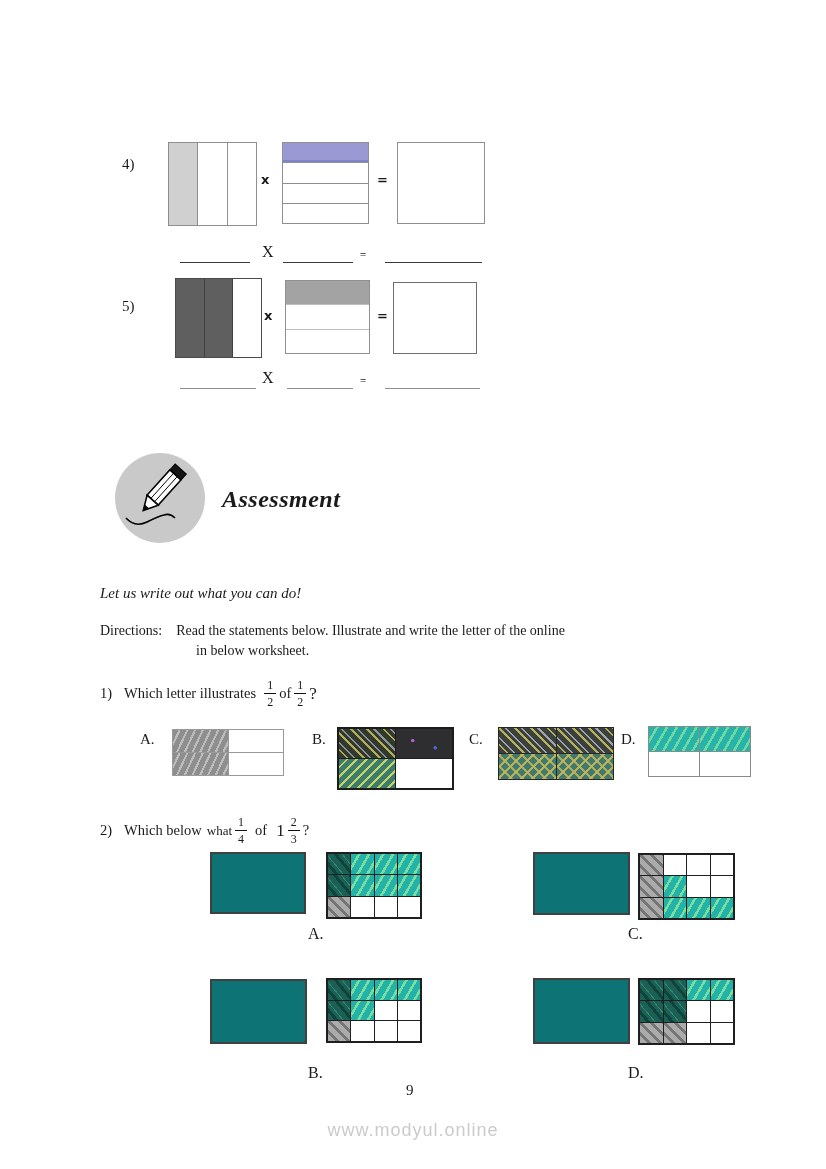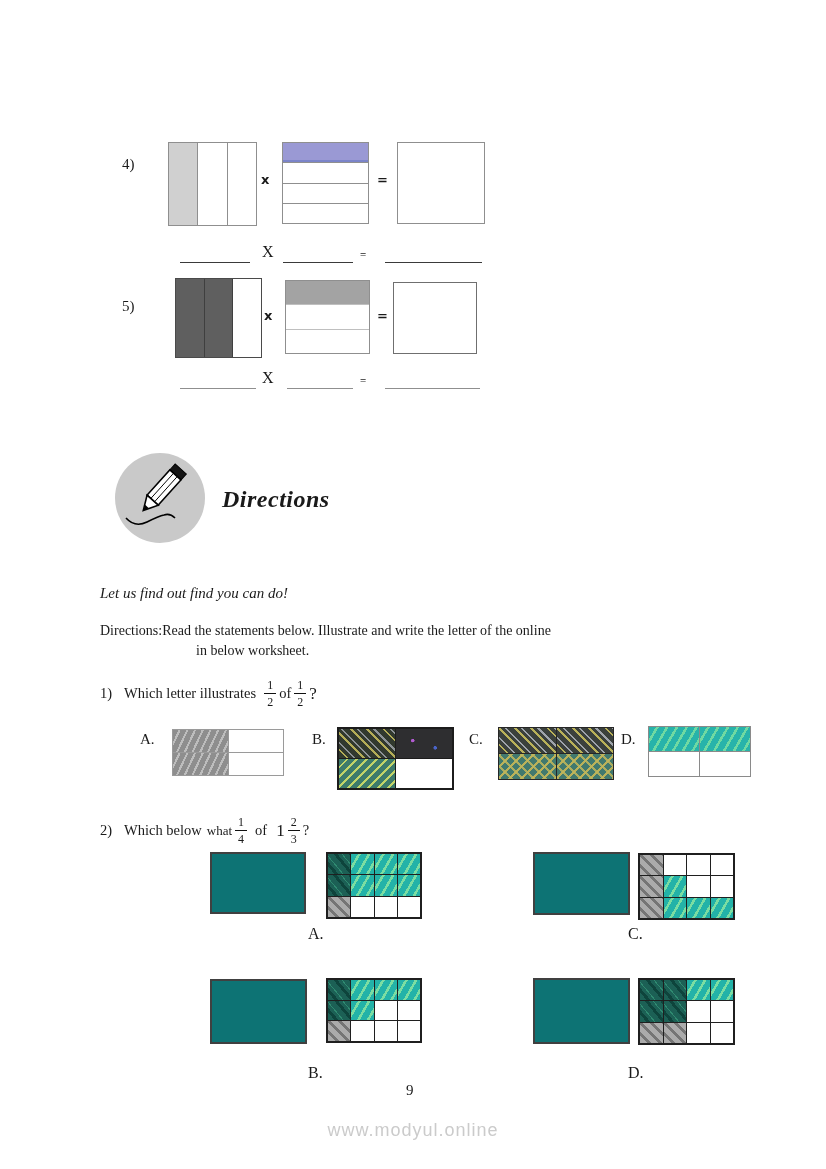--- a/index.html
+++ b/index.html
@@ -47,21 +47,21 @@
   .solid-rect{position:absolute;border:2px solid #404040;}
   .opt-label{position:absolute;font-size:16px;}
   .frac{display:inline-flex;flex-direction:column;align-items:center;line-height:1;font-size:12px;vertical-align:middle;margin:0 3px;}
   .frac .fn{padding:0 3px 2px;border-bottom:1px solid #111;}
   .frac .fd{padding-top:2px;}
   .qline{position:absolute;display:flex;align-items:center;font-size:14.5px;}
   .qline .qnum{margin-right:12px;}
   .title-assessment{position:absolute;font-size:24px;font-weight:bold;font-style:italic;letter-spacing:.5px;}
   .intro{position:absolute;font-style:italic;font-size:15px;}
   .dir1{position:absolute;font-size:14px;display:flex;}
-  .dir1 .dlabel{}
+  .dir1 .dlabel{margin-right:14px;}
   .dir2{position:absolute;font-size:14px;}
   .footer-page{position:absolute;font-size:15px;}
   .watermark{position:absolute;left:0;right:0;text-align:center;font-family:"Liberation Sans",sans-serif;font-size:18px;color:#cbcbcb;letter-spacing:1px;}
 </style>
 </head>
 <body>
 
 <div class="page">
 
   <div class="item-label abs" style="left:122px;top:156px;">4)</div>
@@ -114,23 +114,23 @@
         <rect x="38.5" y="9" width="15" height="8" fill="#141414" stroke="#000"></rect>
         <rect x="38.5" y="17" width="15" height="34" fill="#ffffff" stroke="#000" stroke-width="1.6"></rect>
         <line x1="43.5" y1="17" x2="43.5" y2="51" stroke="#000" stroke-width="0.9"></line>
         <line x1="48.5" y1="17" x2="48.5" y2="51" stroke="#000" stroke-width="0.9"></line>
         <polygon points="38.5,51 53.5,51 46,65" fill="#ffffff" stroke="#000" stroke-width="1.6"></polygon>
         <polygon points="43.5,59.5 48.5,59.5 46,65" fill="#000"></polygon>
       </g>
       <path d="M12,66 q9,10 21,4 t17,-7 q6,-2 11,3" fill="none" stroke="#000" stroke-width="1.6"></path>
     </svg>
   </div>
-  <div class="title-assessment" style="left:222px;top:486px;">Directions</div>
-
-  <div class="intro" style="left:100px;top:585px;">Let us find out find you can do!</div>
+  <div class="title-assessment" style="left:222px;top:486px;">Assessment</div>
+
+  <div class="intro" style="left:100px;top:585px;">Let us write out what you can do!</div>
 
   <div class="dir1" style="left:100px;top:623px;">
     <span class="dlabel">Directions:</span>
     <span>Read the statements below. Illustrate and write the letter of the online</span>
   </div>
   <div class="dir2" style="left:196px;top:643px;">in below worksheet.</div>
 
   <div class="qline" style="left:100px;top:679px;">
     <span class="qnum">1)</span>
     <span>Which letter illustrates</span>

